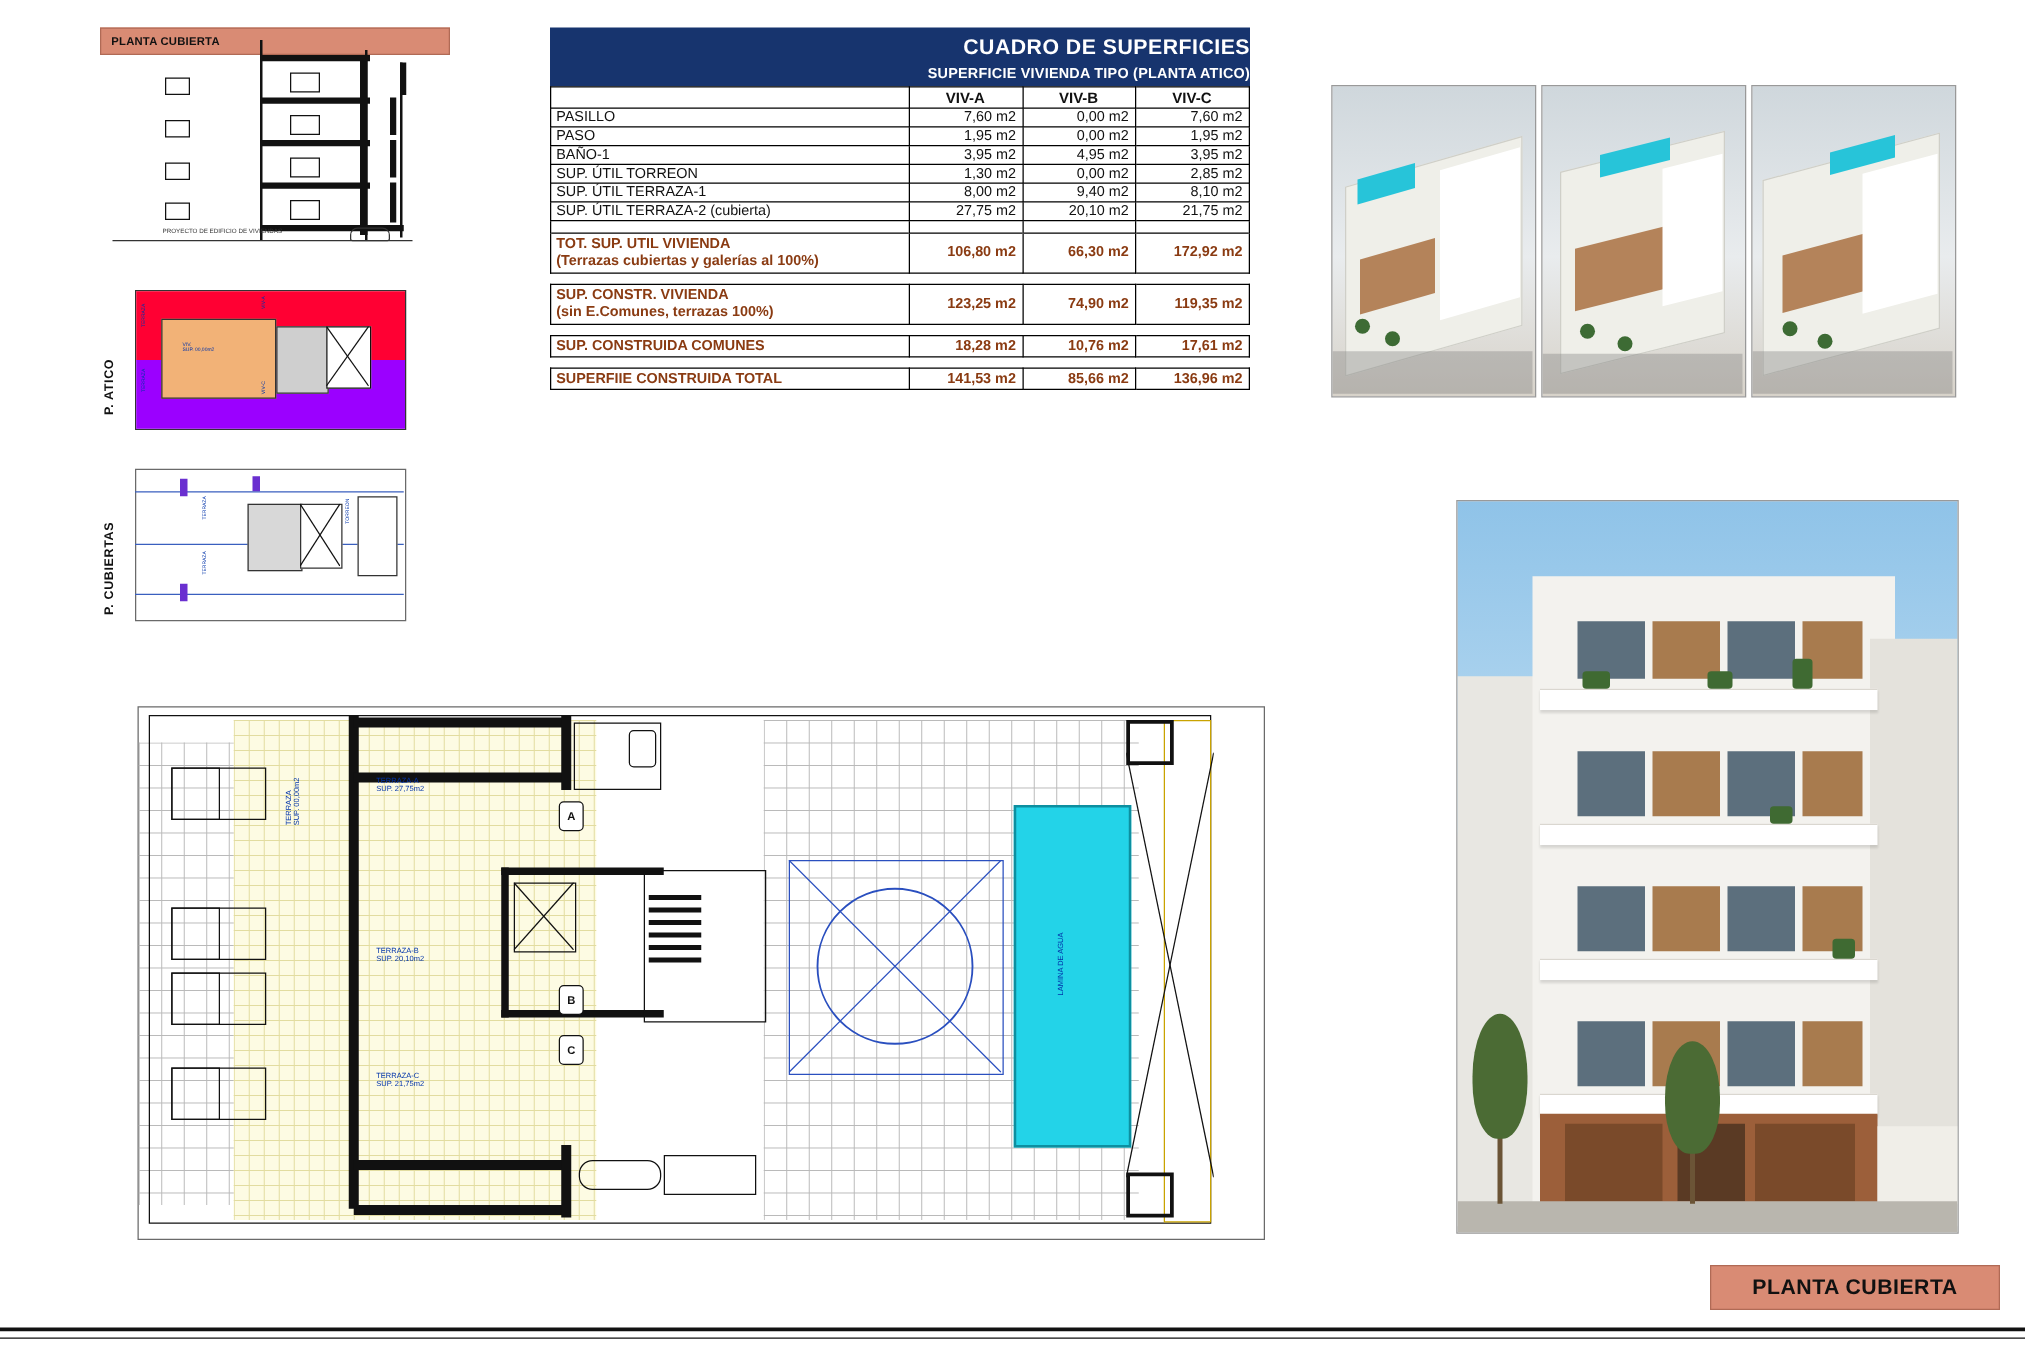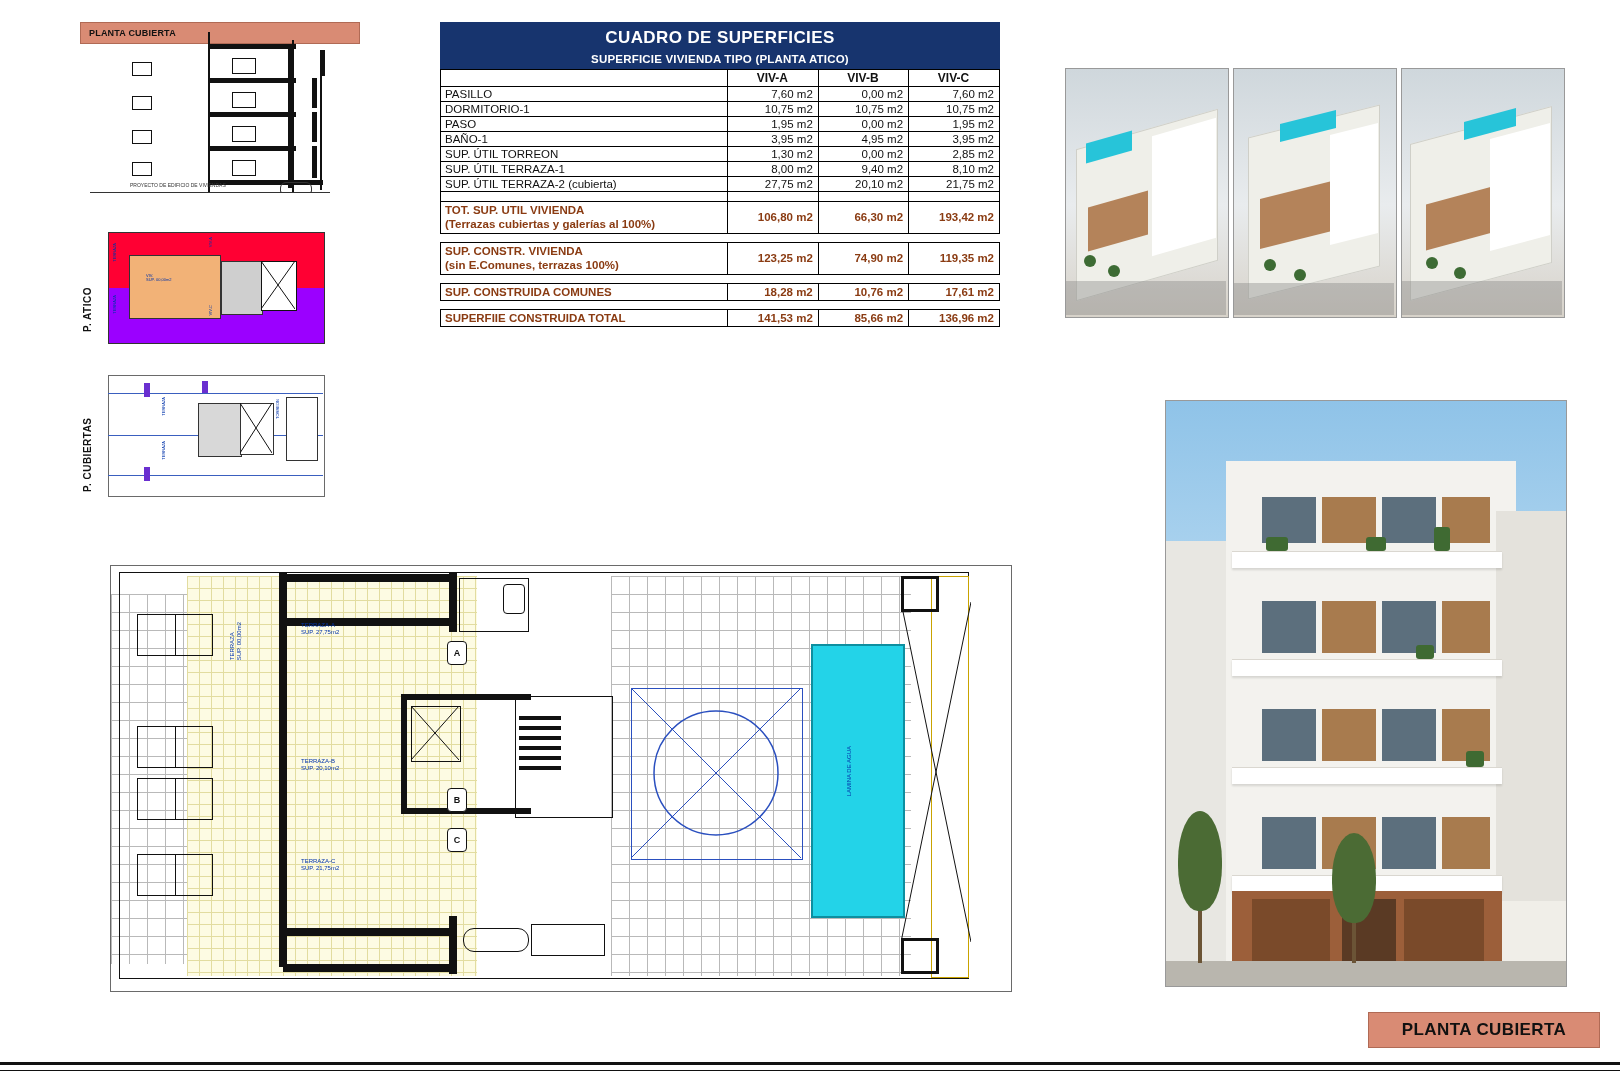--- a/index.html
+++ b/index.html
@@ -51,21 +51,21 @@
   #cub-plan{left:108px;top:375px;width:215px;height:120px;}
   #cub-plan .frame{position:absolute;left:0;top:0;width:100%;height:100%;border:1px solid #6a6a6a;background:#fff;}
   #cub-plan .hline{position:absolute;left:0;width:100%;height:1px;background:#3a5fbf;}
   #cub-plan .core{position:absolute;left:90px;top:28px;width:42px;height:52px;background:#d8d8d8;border:1px solid #333;}
   #cub-plan .rm{position:absolute;border:1px solid #333;background:#fff;}
   #cub-plan .vio{position:absolute;background:#6a2fd0;}
 
   
   #table-card{left:440px;top:22px;width:560px;}
   #table-card .thead{
-    background:#17346e;color:#fff;text-align:center;padding:6px 0 4px;
+    background:#17346e;color:#fff;text-align:right;padding:6px 0 4px;
   }
   #table-card .thead .t1{font-size:17px;font-weight:bold;letter-spacing:.4px;}
   #table-card .thead .t2{font-size:11.5px;font-weight:bold;margin-top:5px;letter-spacing:.2px;}
   table.surf{border-collapse:collapse;width:100%;font-size:11.5px;}
   table.surf td,table.surf th{border:1px solid #000;padding:1px 4px;}
   table.surf .lead{width:300px;}
   table.surf .val{width:86px;text-align:right;padding-right:5px;}
   table.surf .hd{text-align:center;font-weight:bold;font-size:12px;}
   table.surf tr.spacer td{border-left:1px solid #000;border-right:1px solid #000;border-top:none;border-bottom:none;height:7px;}
   table.surf tr.nb td{border:none;height:6px;}
@@ -222,26 +222,20 @@
         <th class="val hd">VIV-B</th>
         <th class="val hd">VIV-C</th>
       </tr>
       <tr>
         <td class="lead">PASILLO</td>
         <td class="val">7,60 m2</td>
         <td class="val">0,00 m2</td>
         <td class="val">7,60 m2</td>
       </tr>
       <tr>
-        <td class="lead">DORMITORIO-1</td>
-        <td class="val">10,75 m2</td>
-        <td class="val">10,75 m2</td>
-        <td class="val">10,75 m2</td>
-      </tr>
-      <tr>
         <td class="lead">PASO</td>
         <td class="val">1,95 m2</td>
         <td class="val">0,00 m2</td>
         <td class="val">1,95 m2</td>
       </tr>
       <tr>
         <td class="lead">BAÑO-1</td>
         <td class="val">3,95 m2</td>
         <td class="val">4,95 m2</td>
         <td class="val">3,95 m2</td>
@@ -272,21 +266,21 @@
             <td></td>
           </tr>
 
       <tr class="totrow">
         <td class="lead">
           <div>TOT. SUP. UTIL VIVIENDA</div>
           <div>(Terrazas cubiertas y galerías al 100%)</div>
         </td>
         <td class="val">106,80 m2</td>
         <td class="val">66,30 m2</td>
-        <td class="val">193,42 m2</td>
+        <td class="val">172,92 m2</td>
       </tr>
 
       <tr class="nb">
             <td class="blank-cell"></td>
             <td class="blank-cell"></td>
             <td class="blank-cell"></td>
             <td class="blank-cell"></td>
           </tr>
 
       <tr class="totrow">

